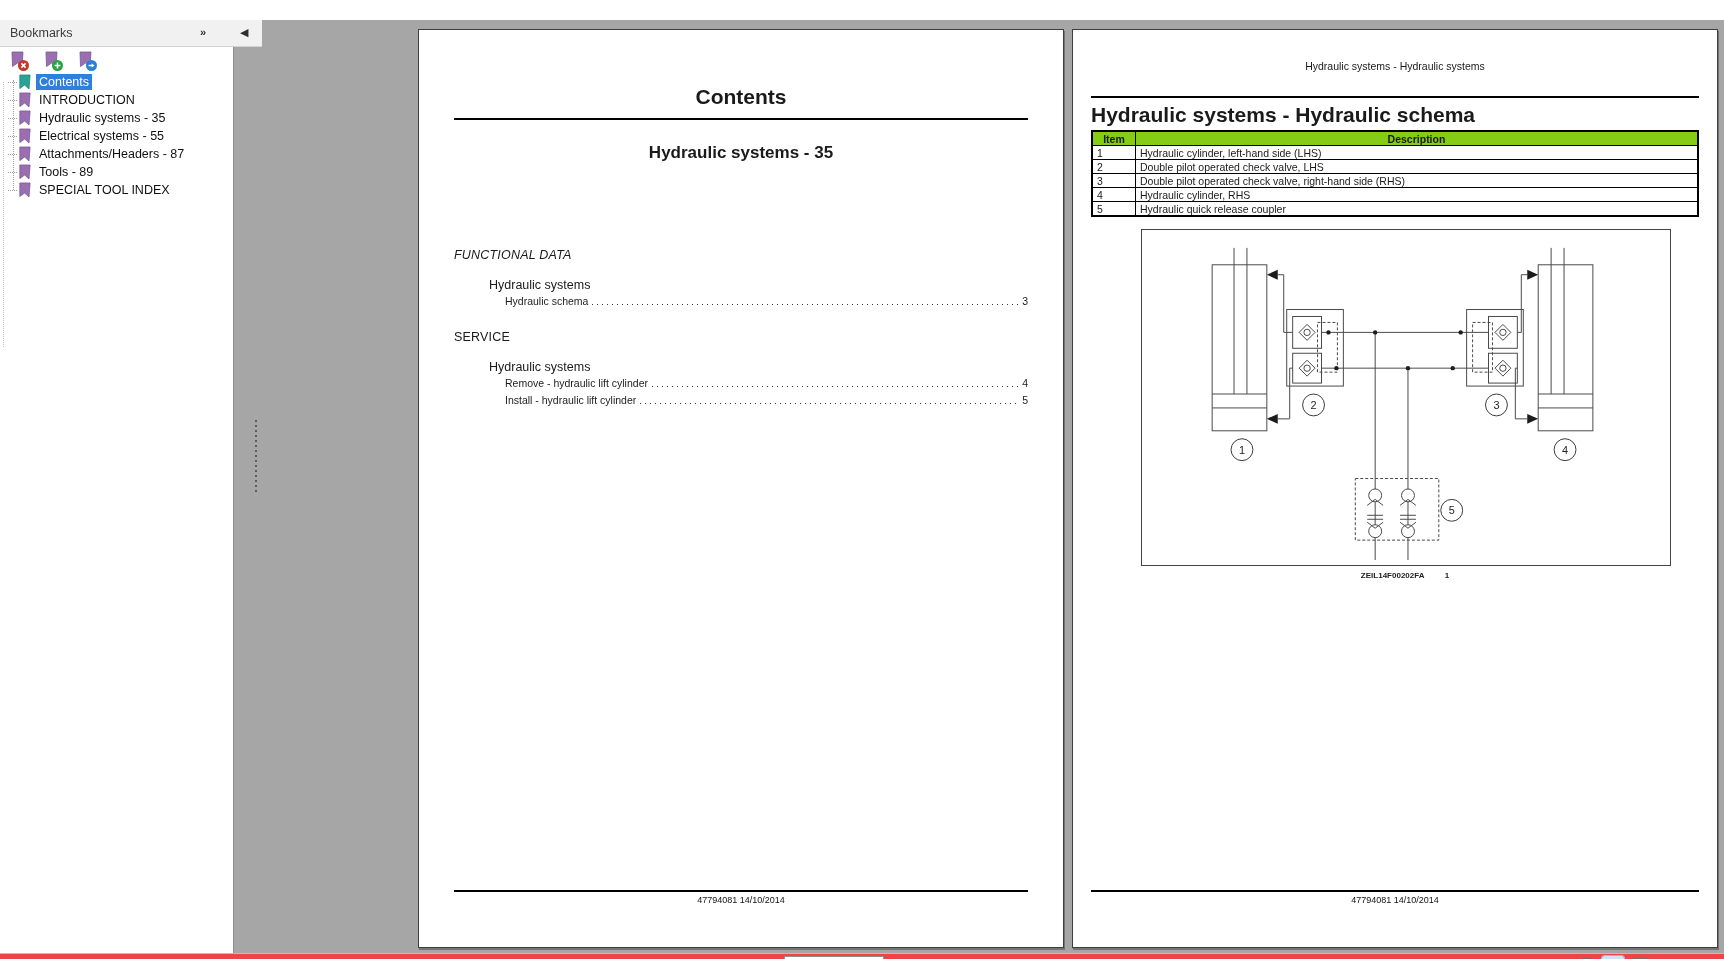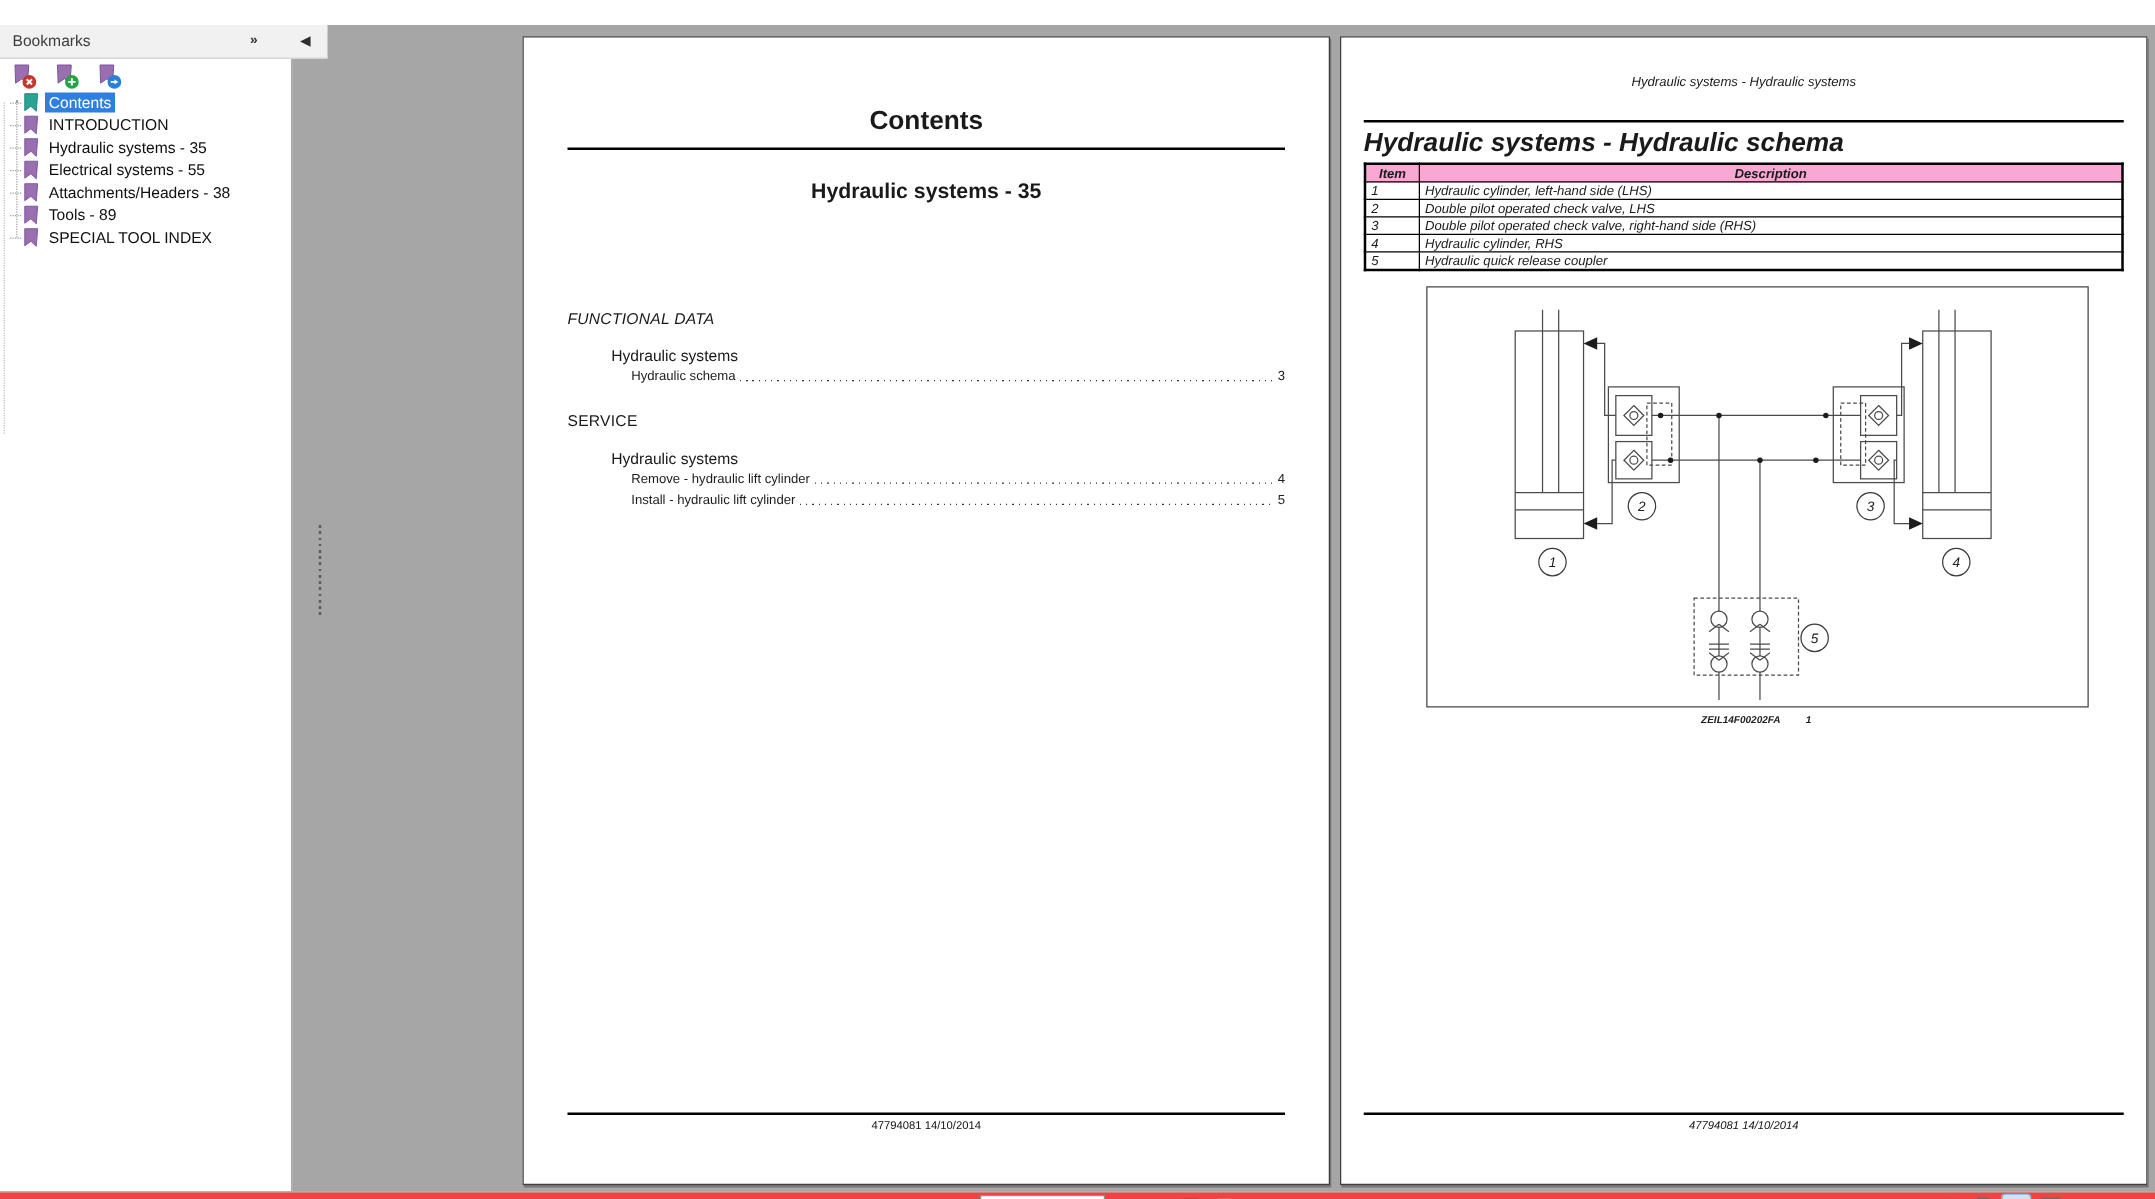--- a/index.html
+++ b/index.html
@@ -21,38 +21,38 @@
   .stub{width:9px;border-top:1px dotted #9f9f9f;height:0;}
   .flag{width:15px;height:16px;flex:0 0 auto;margin-right:4px;}
   .bm-label{font-size:12.5px;white-space:nowrap;color:#101010;padding:1px 3px;}
   .bm-label.sel{background:#2f7fdf;color:#ffffff;}
   .grip{position:absolute;left:255px;top:400px;height:75px;width:2px;z-index:3;cursor:col-resize;
       background:repeating-linear-gradient(to bottom,#5d5d5d 0 2px,transparent 2px 5px);}
 
   
   .page{position:absolute;top:9px;width:644px;height:917px;background:#fff;
       border:1px solid #3f3f3f;box-shadow:1px 2px 0 rgba(0,0,0,0.3);}
-  #page-left{left:418px;} #page-right{left:1072px;font-style:italic;}
+  #page-left{left:418px;} #page-right{left:1072px;}
   .abs{position:absolute;}
   .rule{position:absolute;height:2px;background:#000;}
   .ctr{text-align:center;left:0;right:0;}
   .toc-section{font-size:12.5px;letter-spacing:0.2px;}
   .toc-group{font-size:12.5px;}
   .toc-line{position:absolute;left:86px;right:35px;display:flex;font-size:10.5px;color:#1c1c1c;cursor:pointer;}
   .toc-line .leader{flex:1;margin:0 4px 2px 4px;align-self:flex-end;height:4px;
       background-image:repeating-linear-gradient(to right,#333 0 1px,transparent 1px 5px);
       background-repeat:no-repeat;background-size:100% 1px;background-position:0 100%;}
   .footer-doc{font-size:9px;color:#111;}
   .footer-ref{font-size:11px;color:#111;}
 
   
   .itable{position:absolute;left:18px;right:18px;top:100px;border-collapse:collapse;
       font-size:10.5px;width:608px;}
   .itable th,.itable td{border:1px solid #000;padding:0 4px;height:13px;line-height:12px;}
-  .itable th{background:#f9a8d4;font-weight:bold;height:13px;}
+  .itable th{background:#84cc16;font-weight:bold;height:13px;}
   .itable .col-item{width:34px;}
   .itable{border:2px solid #000;}
   .fig-frame{position:absolute;left:68px;top:199px;width:528px;height:335px;border:1px solid #454545;background:#fff;}
   .fig-caption{position:absolute;left:68px;top:541px;width:528px;text-align:center;
       font-size:8px;font-weight:bold;color:#222;}
   .fig-caption span{margin:0 9px;}
 
   
   #statusbar{position:absolute;left:0;bottom:0;width:100%;height:25px;background:#ef4444;
       border-top:1px solid #bdbdbd;z-index:6;}
@@ -128,21 +128,21 @@
       <svg class="flag" viewBox="0 0 16 17">
         <path d="M3 1 h11 l-1.2 15 -4.6 -4.3 -5.2 3.8 z" fill="#9a6fb0" stroke="#7a549b" stroke-width="0.8"></path>
         </svg>
       <span class="bm-label">Electrical systems - 55</span>
     </div>
     <div class="bm-row" style="top:99px">
       <span class="stub"></span>
       <svg class="flag" viewBox="0 0 16 17">
         <path d="M3 1 h11 l-1.2 15 -4.6 -4.3 -5.2 3.8 z" fill="#9a6fb0" stroke="#7a549b" stroke-width="0.8"></path>
         </svg>
-      <span class="bm-label">Attachments/Headers - 38</span>
+      <span class="bm-label">Attachments/Headers - 87</span>
     </div>
     <div class="bm-row" style="top:117px">
       <span class="stub"></span>
       <svg class="flag" viewBox="0 0 16 17">
         <path d="M3 1 h11 l-1.2 15 -4.6 -4.3 -5.2 3.8 z" fill="#9a6fb0" stroke="#7a549b" stroke-width="0.8"></path>
         </svg>
       <span class="bm-label">Tools - 89</span>
     </div>
     <div class="bm-row" style="top:135px">
       <span class="stub"></span>

